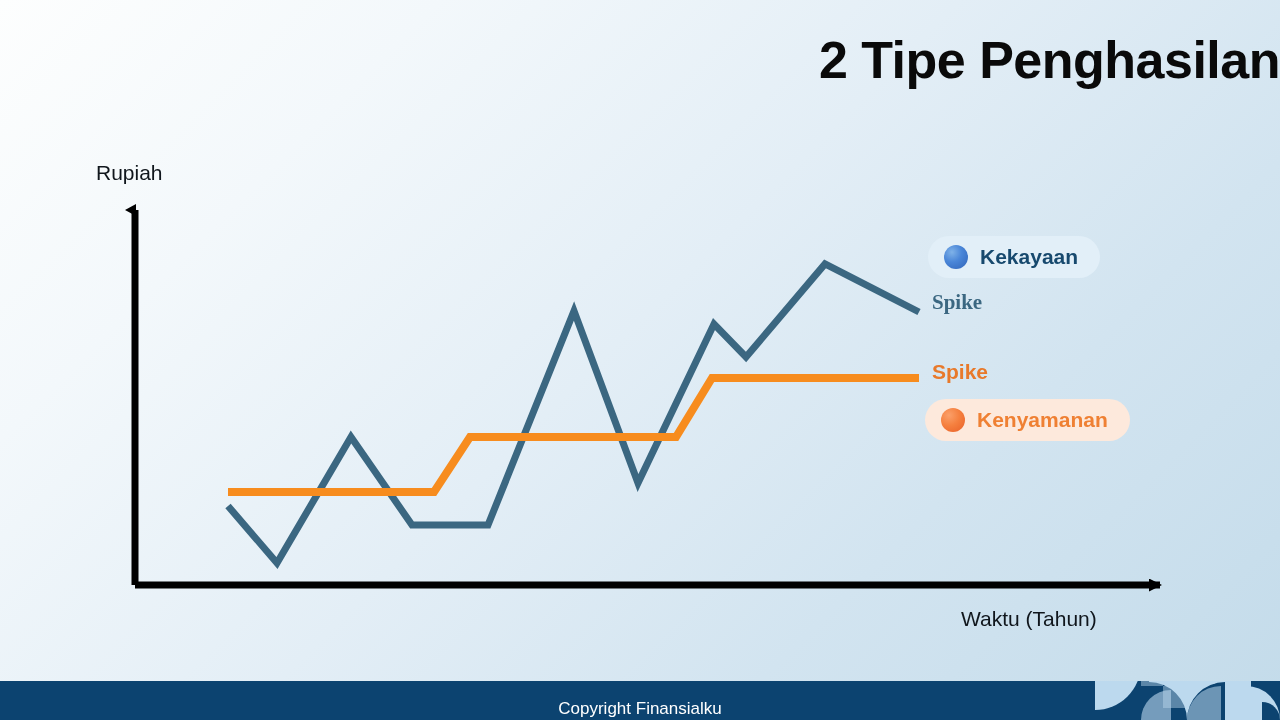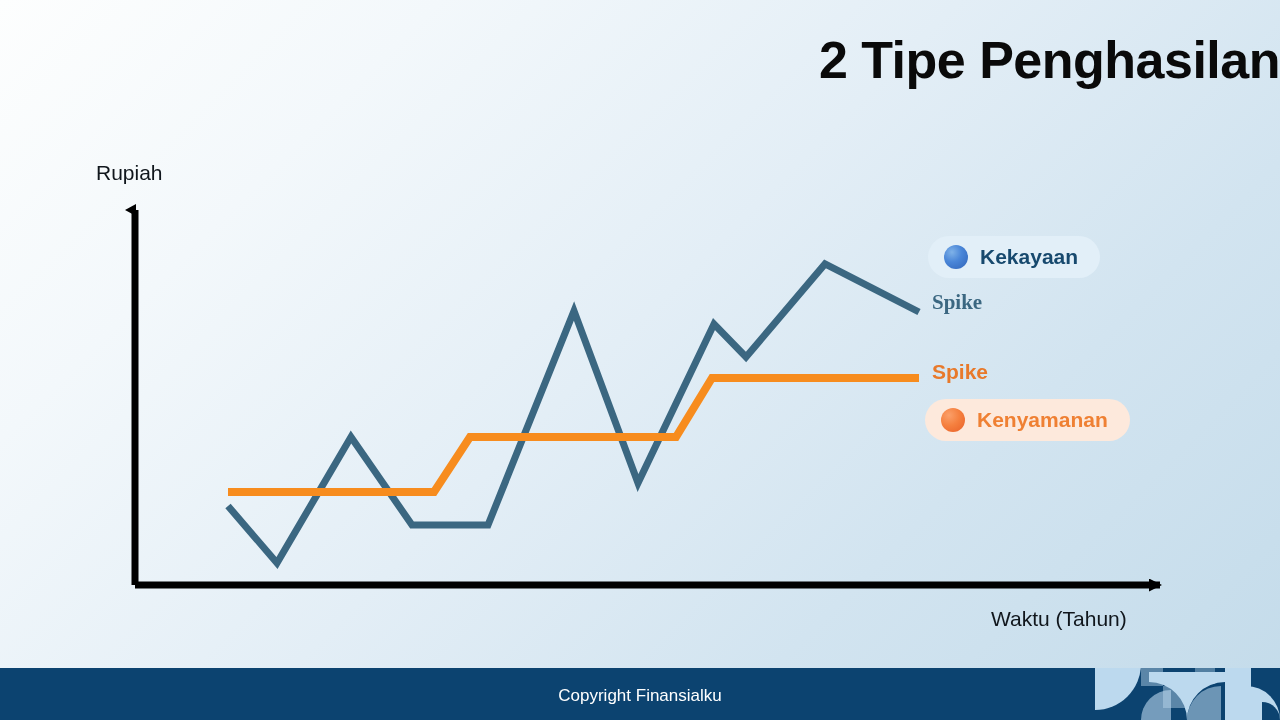--- a/index.html
+++ b/index.html
@@ -25,21 +25,21 @@
   
   #chart-area { position:absolute; inset:0; }
   #chart-svg  { position:absolute; top:0; left:0; }
 
   
   #y-axis-label {
     position:absolute; left:96px; top:161px;
     font-size:21px; color:#10161c; white-space:nowrap;
   }
   #x-axis-label {
-    position:absolute; left:991px; top:607px;
+    position:absolute; left:961px; top:607px;
     font-size:21px; color:#10161c; white-space:nowrap;
   }
 
   
   .series-label { position:absolute; font-size:21px; font-weight:bold; white-space:nowrap; }
   #spike-label  { left:932px; top:290px; color:#3b6781;font-family:Liberation Serif, serif; }
   #stable-label { left:932px; top:360px; color:#e8792a; }
 
   
   .badge {
@@ -64,21 +64,21 @@
   #dot-kekayaan {
     background:radial-gradient(circle at 33% 30%, #7fb2e8 0%, #4a86d8 42%, #2f63b8 100%);
   }
   #dot-kenyamanan {
     background:radial-gradient(circle at 33% 30%, #fba06a 0%, #f5803f 45%, #e95f27 100%);
   }
 
   
   #footer-bar {
     position:absolute; left:0; bottom:0;
-    width:1280px; height:52px;
+    width:1280px; height:39px;
     background:#0c4370;
     overflow:hidden;
   }
   #footer-text {
     position:absolute; left:0; top:0;
     width:1280px; height:56px;
     display:flex; align-items:center; justify-content:center;
     color:#ffffff; font-size:17px;
   }
   #footer-pattern { position:absolute; right:0; bottom:0; }

